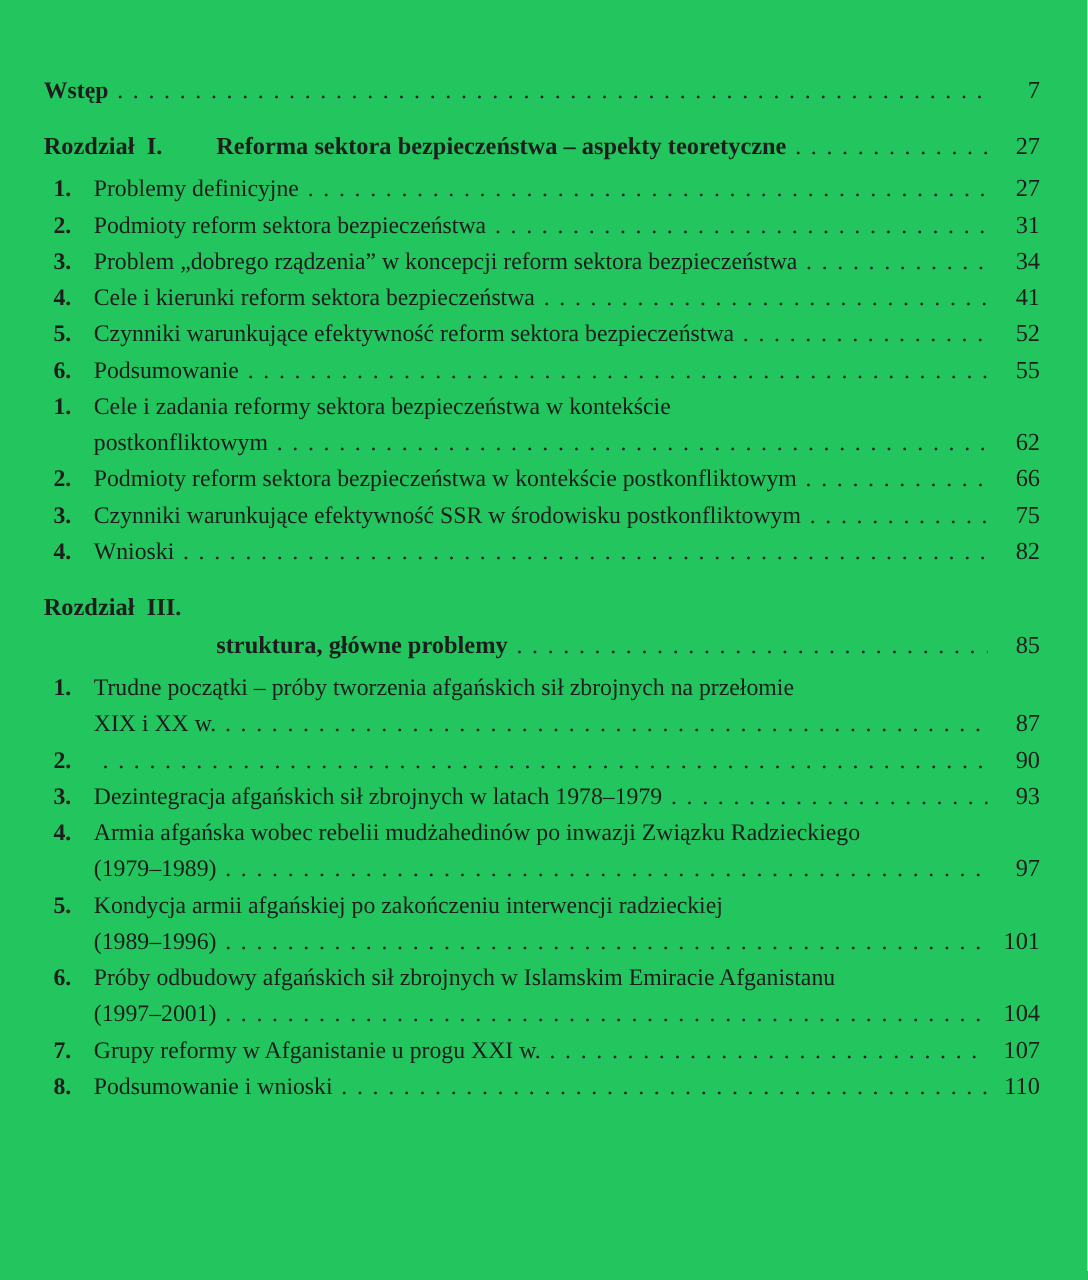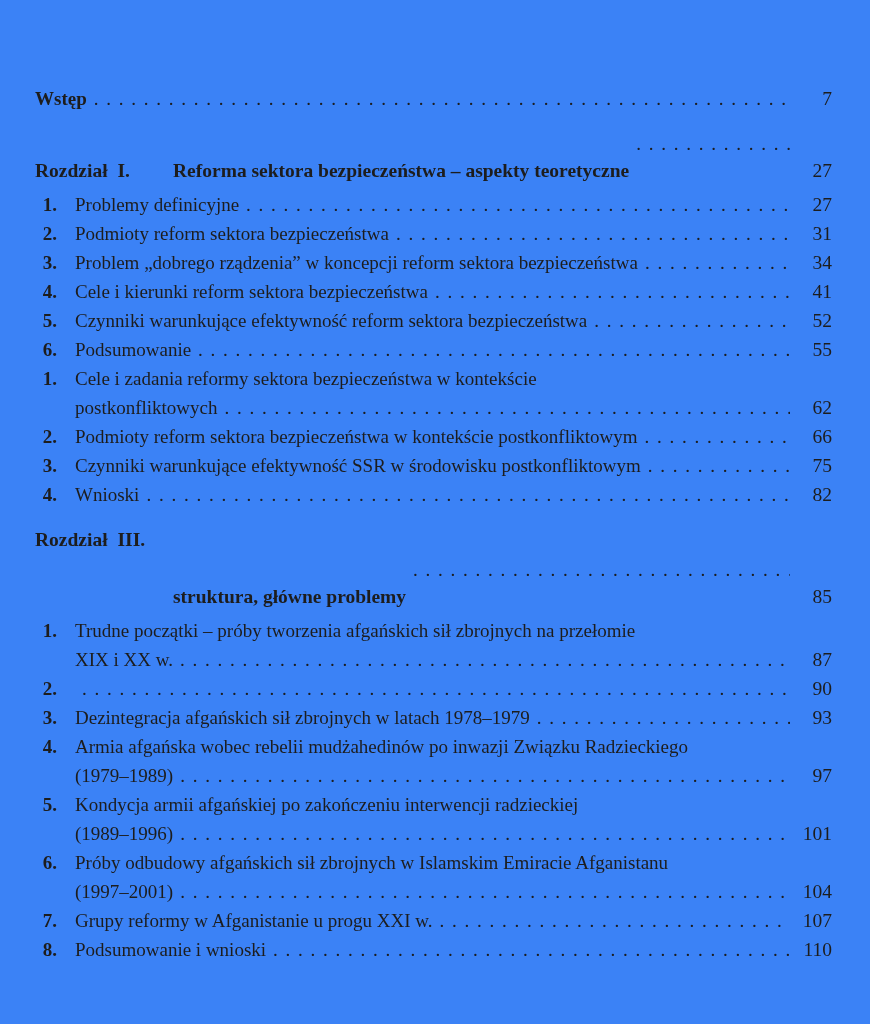--- a/index.html
+++ b/index.html
@@ -6,24 +6,24 @@
   html, body {
     margin: 0;
     padding: 0;
     background: #ffffff;
   }
   .page {
     position: relative;
     width: 870px;
     height: 1024px;
     box-sizing: border-box;
-    background: #3b82f6;
+    background: #22c55e;
     color: #1d1d1d;
     font-family: "Liberation Serif", "DejaVu Serif", serif;
-    padding: 84px 38px 0 35px;
+    padding: 58px 38px 0 35px;
     overflow: hidden;
   }
   .toc-list { width: 100%; }
 
   .entry { width: 100%; }
   .line {
     display: flex;
     align-items: baseline;
     line-height: 29px;
     font-size: 19px;
@@ -40,21 +40,21 @@
   
   .entry.chapter { margin-top: 16px; margin-bottom: 4px; }
   .entry.chapter .line { line-height: 30px; font-size: 19.5px; }
   .entry.chapter .label {
     flex: 0 0 138px;
     width: 138px;
     font-weight: 700;
     word-spacing: 5px;
     font-family: Liberation Serif, serif;
   }
-  .entry.chapter .title { font-weight: 700; flex: 0 0 auto; margin-top: 27px; }
+  .entry.chapter .title { font-weight: 700; flex: 0 0 auto; }
   .entry.chapter .line.cont { padding-left: 138px; }
 
   
   .entry.item .label {
     flex: 0 0 22px;
     width: 22px;
     text-align: right;
     margin-right: 18px;
     font-weight: 700;
   }
@@ -154,21 +154,21 @@
           <span class="leader"></span>
           <span class="pagenum">55</span>
         </div>
       </div>
       <div class="entry item">
         <div class="line">
           <span class="label">1.</span>
           <span class="title">Cele i zadania reformy sektora bezpieczeństwa w kontekście</span>
         </div>
         <div class="line cont">
-          <span class="title">postkonfliktowych</span>
+          <span class="title">postkonfliktowym</span>
           <span class="leader"></span>
           <span class="pagenum">62</span>
         </div>
       </div>
       <div class="entry item">
         <div class="line">
           <span class="label">2.</span>
           <span class="title">Podmioty reform sektora bezpieczeństwa w kontekście postkonfliktowym</span>
           <span class="leader"></span>
           <span class="pagenum">66</span>

